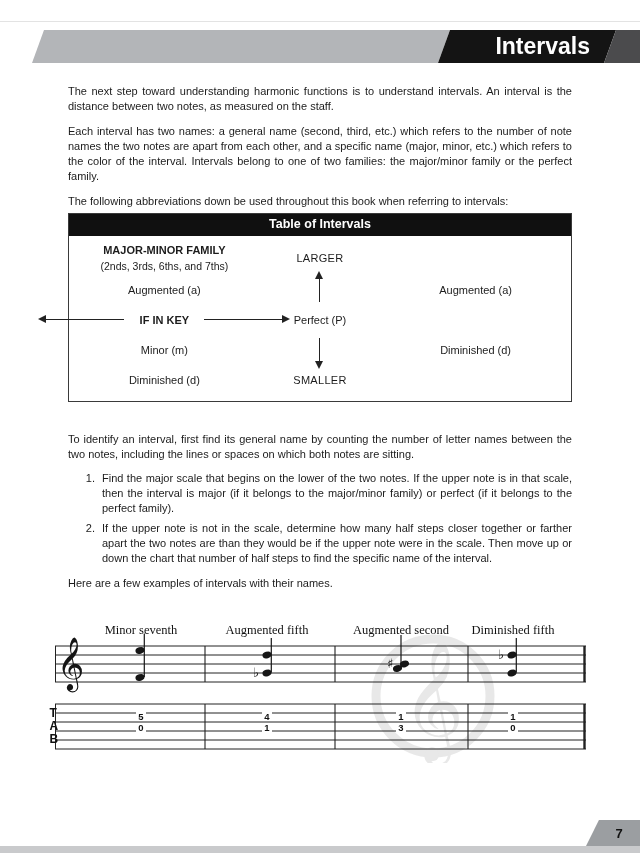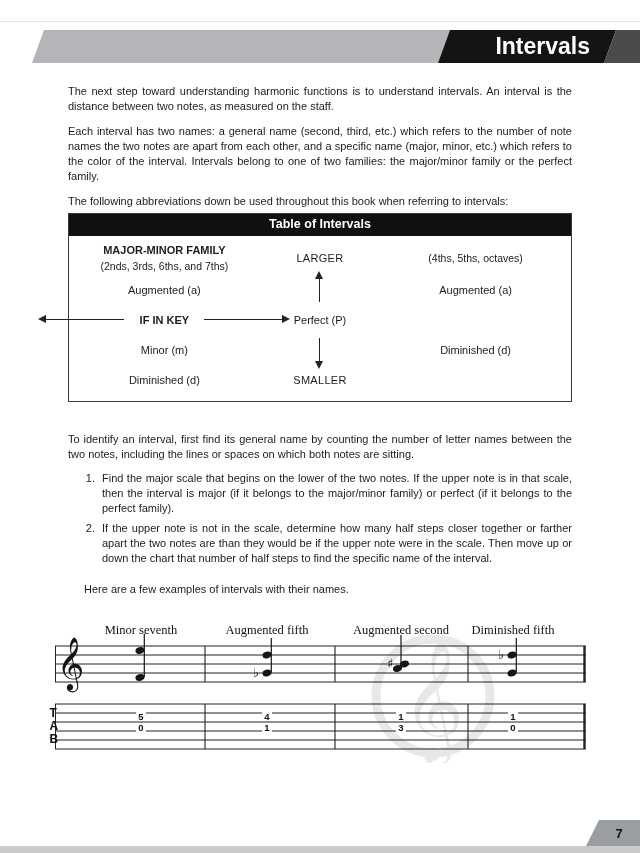--- a/index.html
+++ b/index.html
@@ -10,21 +10,21 @@
   
   .banner{position:absolute;top:30px;left:0;}
   .banner .title-text{font-family:"Liberation Sans",sans-serif;font-size:23px;font-weight:bold;fill:#ffffff;}
 
   
   .content{position:absolute;left:68px;top:84px;width:504px;font-size:11px;line-height:15px;text-align:justify;}
   .content p{margin:0 0 10px 0;}
   p.p3{margin-bottom:0;}
   p.aftertable{margin-top:30px;margin-bottom:9px;}
   p.p5{margin-bottom:6px;}
-  p.p6{margin:16px;}
+  p.p6{margin:0;}
 
   
   .itable{border:1.2px solid #3a3a3a;margin-top:4px;}
   .ititle{background:#101010;color:#fff;text-align:center;font-weight:bold;font-size:12.5px;padding:3px 0 4px;}
   .ibody{padding:5px 0 6px;}
   .trow{display:grid;grid-template-columns:38% 24% 38%;align-items:center;height:30px;}
   .trow.hdr{height:34px;}
   .cell{text-align:center;font-size:11px;}
   .fam-h{font-weight:bold;font-size:11px;}
   .fam-s{font-size:10.5px;margin-top:1px;}
@@ -89,21 +89,20 @@
       <div class="ititle">Table of Intervals</div>
       <div class="ibody">
 
         <div class="trow hdr">
           <div class="cell">
             <div class="fam-h">MAJOR-MINOR FAMILY</div>
             <div class="fam-s">(2nds, 3rds, 6ths, and 7ths)</div>
           </div>
           <div class="cell caps">LARGER</div>
           <div class="cell">
-            <div class="fam-s">(4ths, 5ths, octaves)</div>
           </div>
         </div>
 
         <div class="trow">
           <div class="cell">Augmented (a)</div>
           <div class="cell">
               <div class="varrow up"></div>
             </div>
           <div class="cell">Augmented (a)</div>
         </div>

